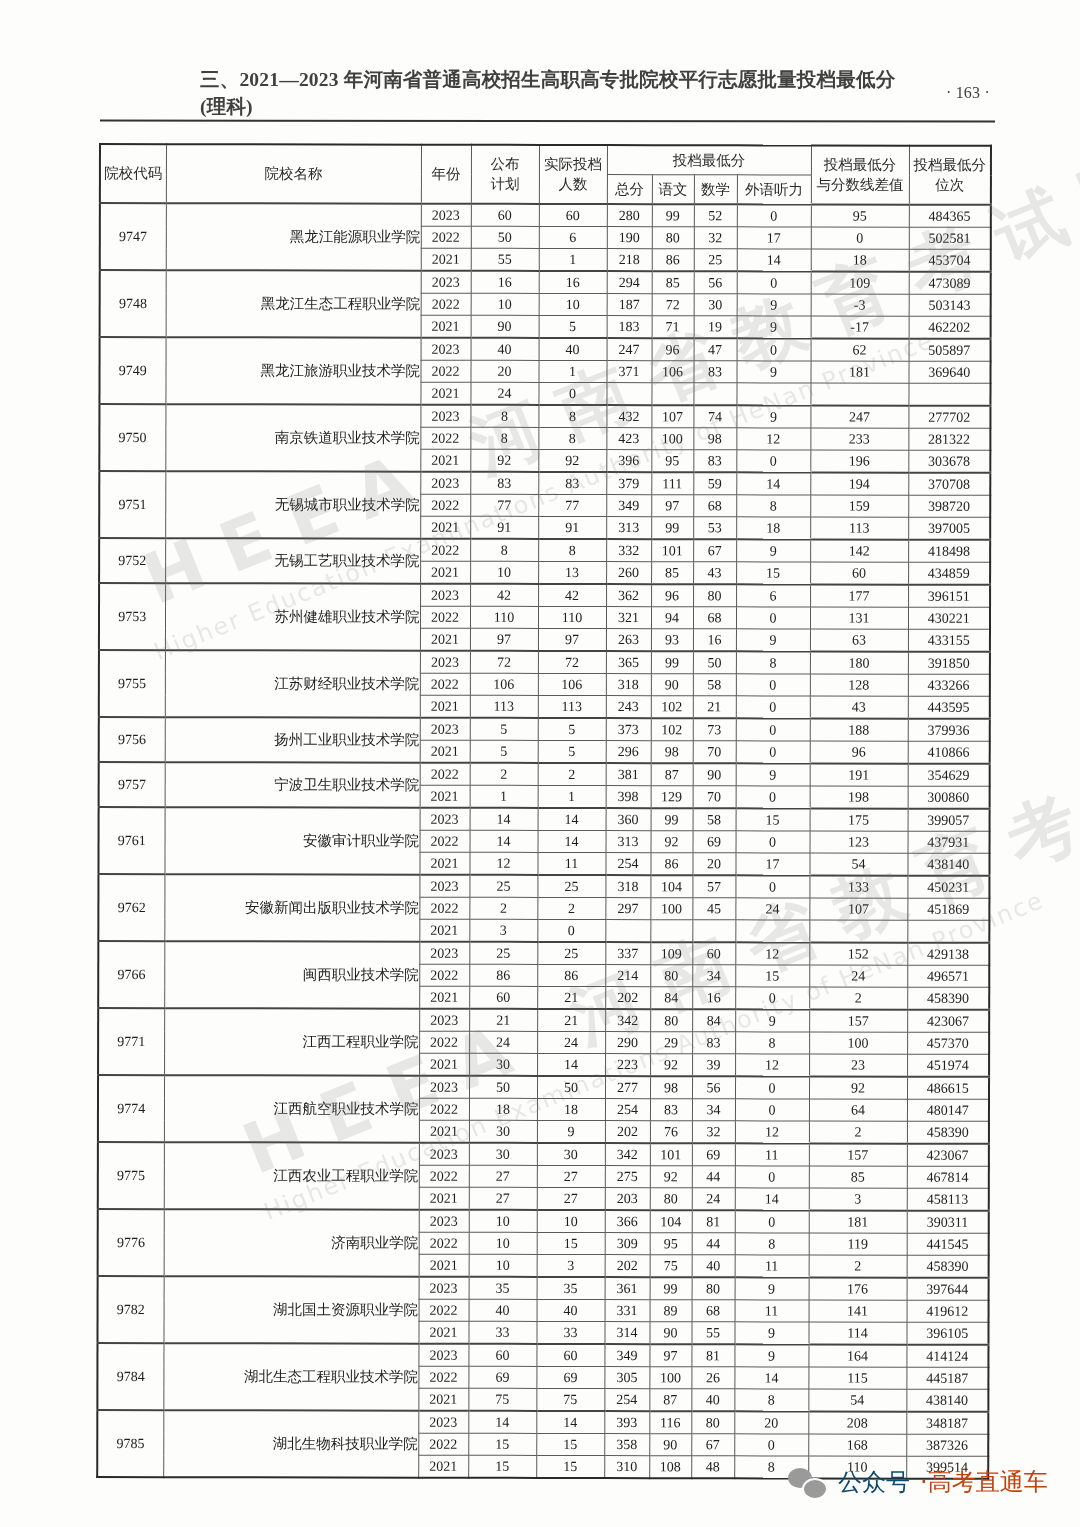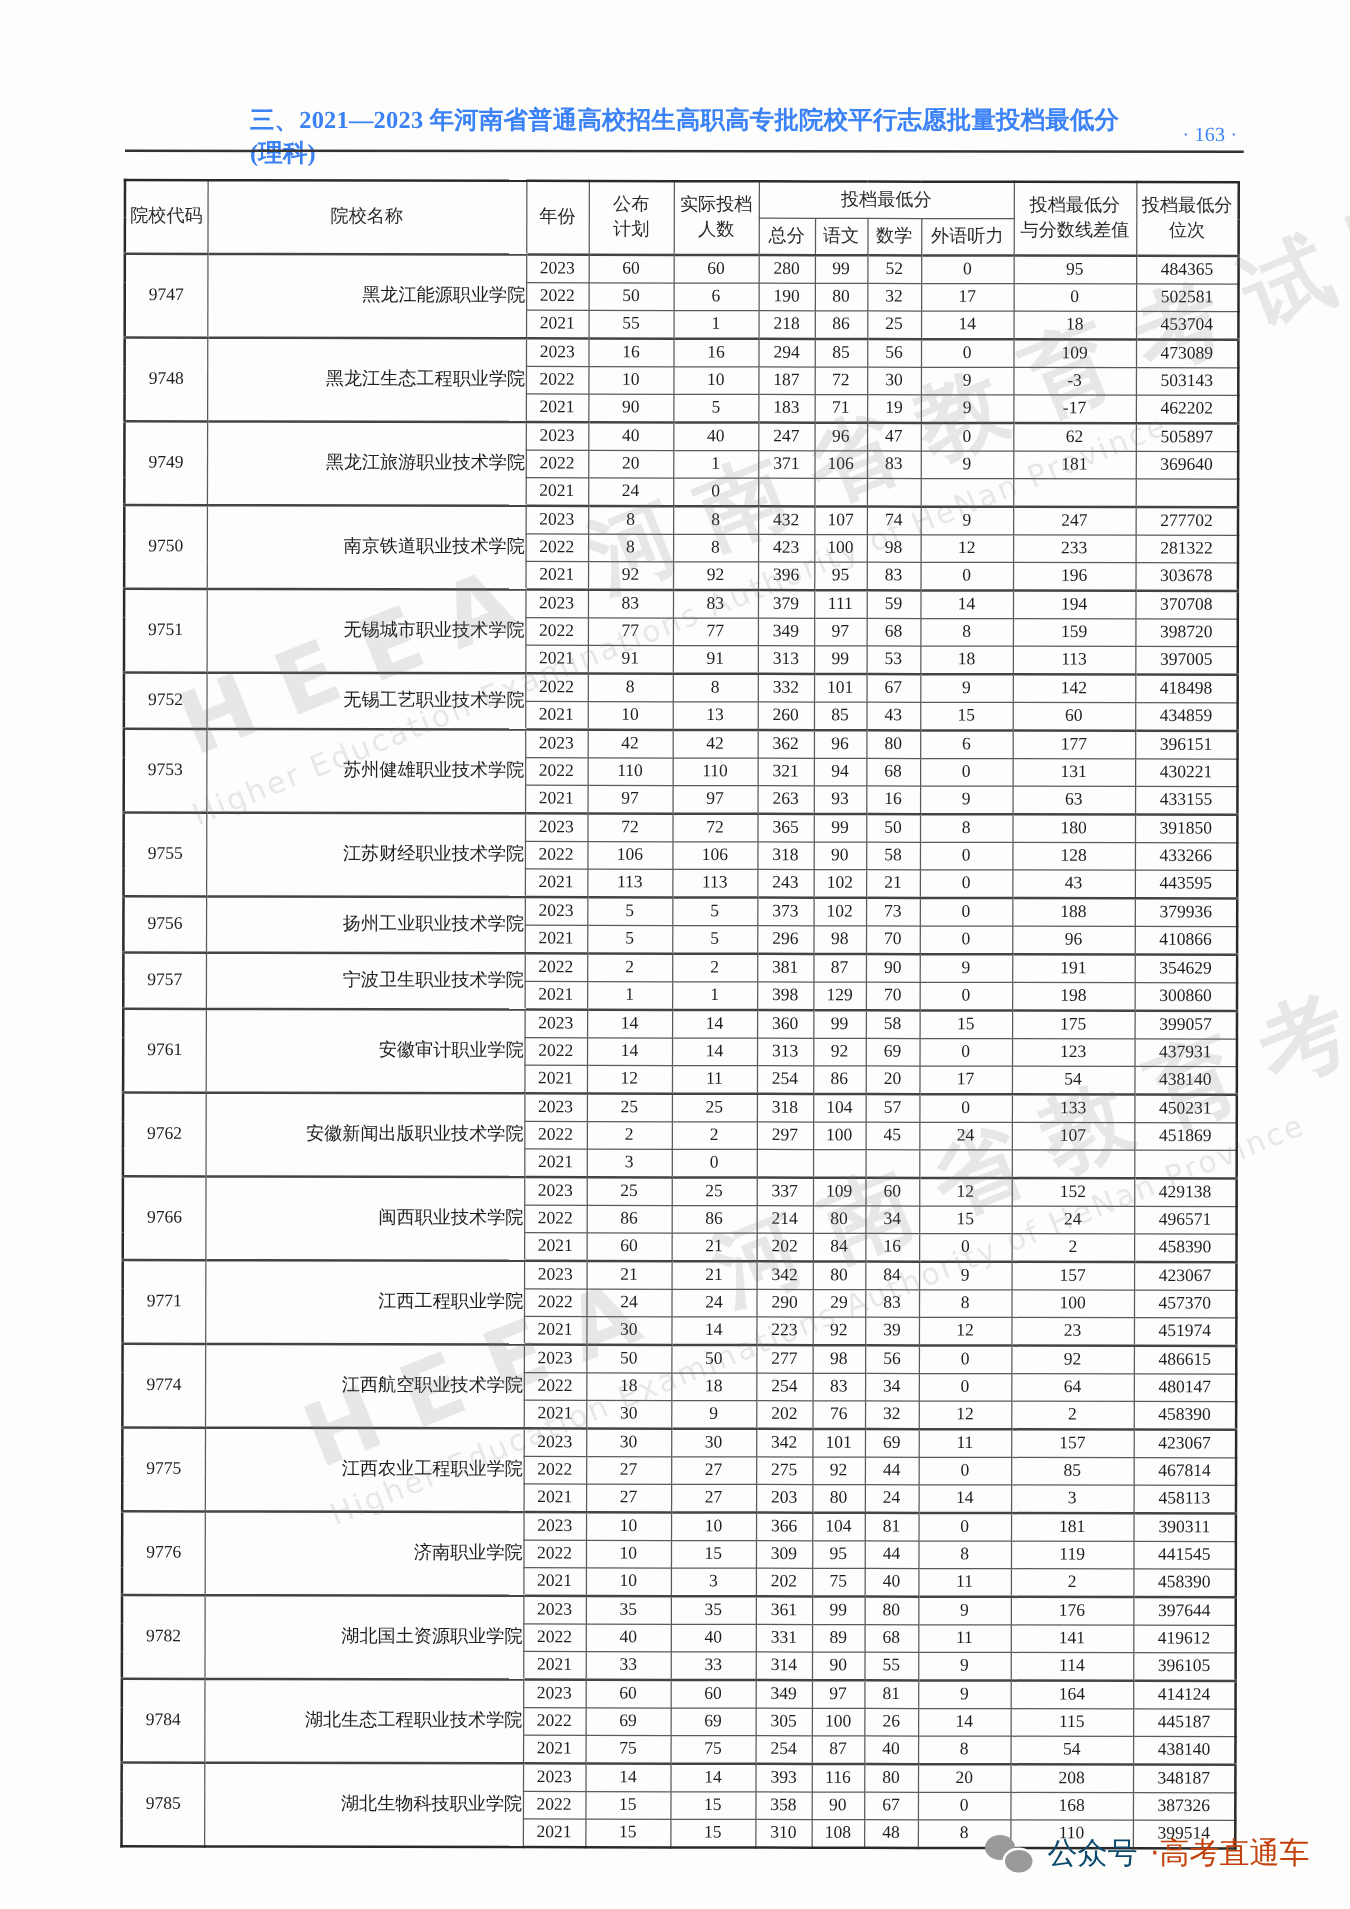--- a/index.html
+++ b/index.html
@@ -1,22 +1,22 @@
 <!DOCTYPE html>
 <html><head>
 <meta charset="utf-8">
 <style>
   html, body { margin: 0; padding: 0; }
   body {
     width: 1080px; height: 1527px; background: #fdfdfb; position: relative; overflow: hidden;
     font-family: "Liberation Serif", "DejaVu Serif", serif; color: #1e1e1e;
   }
   .page-header {
-    position: absolute; left: 200px; top: 94px; width: 790px; height: 30px;
-    font-size: 19.5px; font-weight: bold; letter-spacing: 0.2px; color: #3b82f6;
+    position: absolute; left: 200px; top: 78px; width: 790px; height: 30px;
+    font-size: 19.5px; font-weight: bold; letter-spacing: 0.2px; color: #404040;
     display: flex; align-items: center; justify-content: flex-start;
   }
   .page-header .title { flex: 1; text-align: left; }
   .page-header .pageno { width: 80px; text-align: right; font-weight: normal; font-size: 16px; }
   .header-rule {
     position: absolute; left: 100px; top: 120px; width: 895px; height: 0;
     border-top: 2px solid #333; transform: rotate(0.05deg);
   }
   .table-wrap {
     position: absolute; left: 99px; top: 143px; width: 892px;

